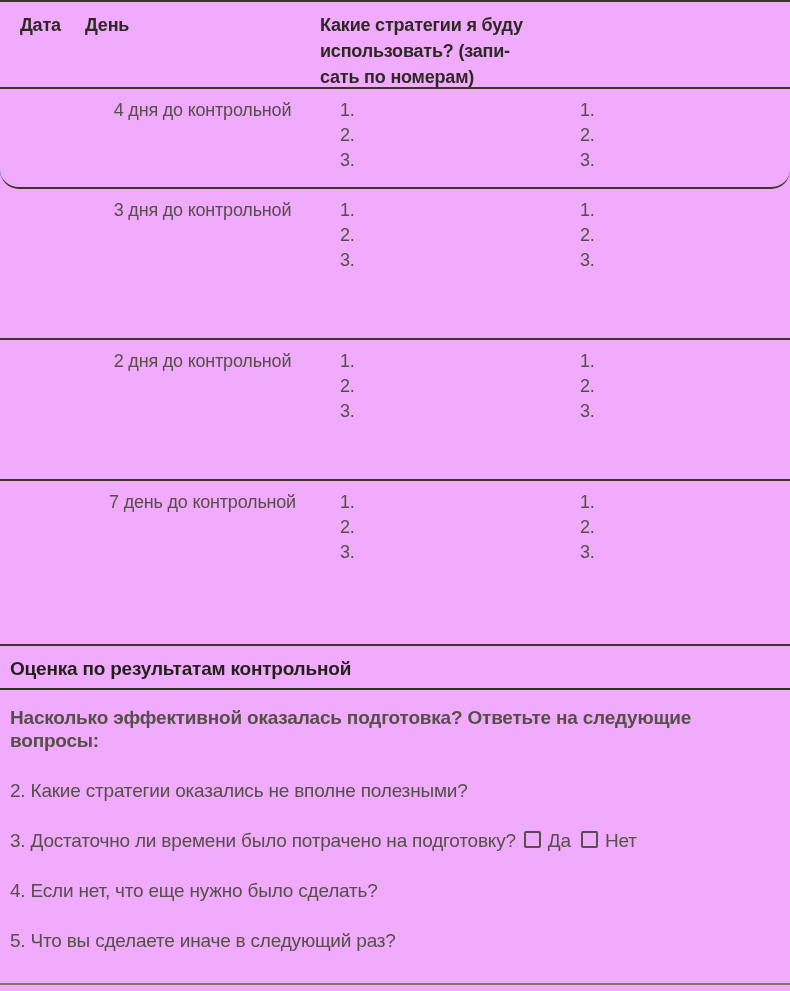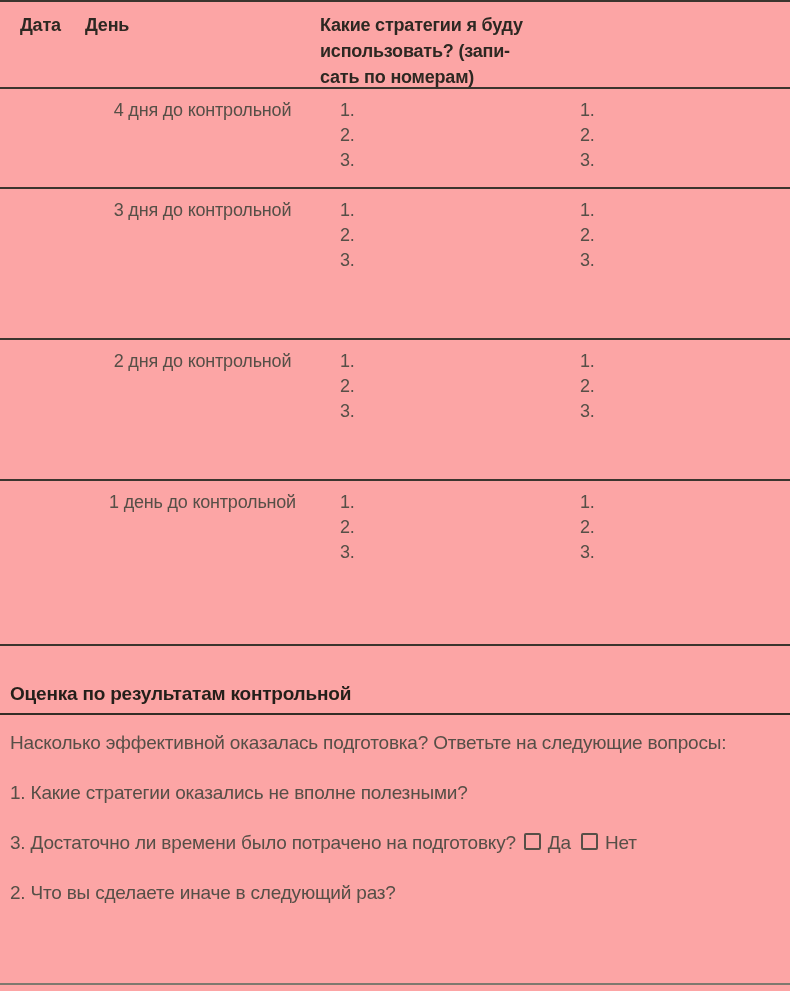--- a/index.html
+++ b/index.html
@@ -1,34 +1,34 @@
 <!DOCTYPE html>
 <html lang="ru"><head>
 <meta charset="utf-8">
 <style>
   html,body{margin:0;padding:0;}
   body{background:#f2f0ec;}
   .page{
     position:relative;
     width:790px;height:991px;
-    background:#fca5a5;
+    background:#f0abfc;
     font-family:"Liberation Sans", sans-serif;
     color:#564f47;
     overflow:hidden;
   }
   
   .tbl{border-top:2px solid #3b352e;}
   .trow{
     display:grid;
     grid-template-columns:85px 235px 240px 230px;
     border-bottom:2px solid #3b352e;
     box-sizing:border-box;
   }
   .thead-row{height:87px;}
-  .r1{height:100px;}
+  .r1{height:100px;border-radius:19px;}
   .r2{height:151px;}
   .r3{height:141px;}
   .r4{height:165px;}
   .hcell{
     font-weight:bold;
     color:#2d2822;
     font-size:18px;
     line-height:26px;
     padding-top:10px;
     text-align:left;
@@ -41,33 +41,34 @@
     line-height:25px;
     padding-top:9px;
     color:#564f47;
     letter-spacing:-0.2px;
   }
   .day-cell{text-align:center;}
   .num-cell{padding-left:20px;}
   .num-line{display:block;}
   
   .eval-heading{
-    margin-top:37px;
+    margin-top:12px;
     padding:0 11px 8px 10px;
     border-bottom:2px solid #332d27;
     font-size:19px;
     font-weight:bold;
     color:#241f1a;
     letter-spacing:-0.2px;
   }
   .eval-intro{
     margin:16px 14px 0 10px;
     font-size:19px;
     line-height:23px;
     letter-spacing:-0.2px;
+    font-weight:bold;
   }
   .question{
     margin:27px 14px 0 10px;
     font-size:19px;
     line-height:23px;
     letter-spacing:-0.2px;
   }
   .checkbox{
     display:inline-block;
     width:13px;height:13px;
@@ -141,42 +142,43 @@
       </div>
       <div class="bcell num-cell">
         <span class="num-line">1.</span>
         <span class="num-line">2.</span>
         <span class="num-line">3.</span>
       </div>
     </div>
 
     <div class="trow r4">
       <div class="bcell"></div>
-      <div class="bcell day-cell">1 день до контрольной</div>
+      <div class="bcell day-cell">7 день до контрольной</div>
       <div class="bcell num-cell">
         <span class="num-line">1.</span>
         <span class="num-line">2.</span>
         <span class="num-line">3.</span>
       </div>
       <div class="bcell num-cell">
         <span class="num-line">1.</span>
         <span class="num-line">2.</span>
         <span class="num-line">3.</span>
       </div>
     </div>
 
   </div>
 
   <div class="eval-heading">Оценка по результатам контрольной</div>
 
   <p class="eval-intro">Насколько эффективной оказалась подготовка? Ответьте на следующие вопросы:</p>
 
 
-  <p class="question">1. Какие стратегии оказались не вполне полезными?</p>
+  <p class="question">2. Какие стратегии оказались не вполне полезными?</p>
 
   <p class="question"><span>3. Достаточно ли времени было потрачено на подготовку?</span><span class="checkbox first"></span><span>Да</span><span class="checkbox"></span><span>Нет</span></p>
 
+  <p class="question">4. Если нет, что еще нужно было сделать?</p>
 
-  <p class="question">2. Что вы сделаете иначе в следующий раз?</p>
+  <p class="question">5. Что вы сделаете иначе в следующий раз?</p>
 
   <div class="bottom-rule"></div>
 
 </div>
 
 </body></html>

